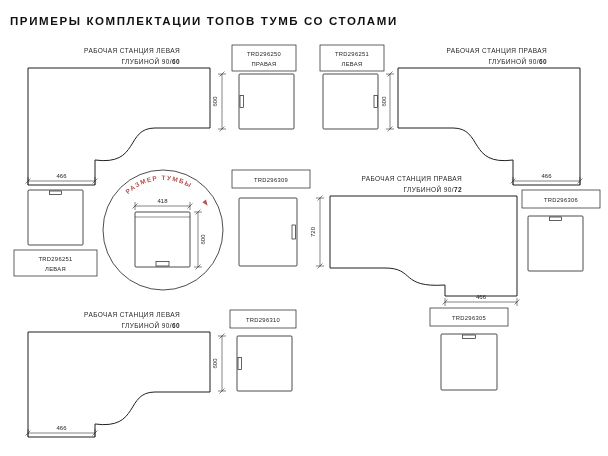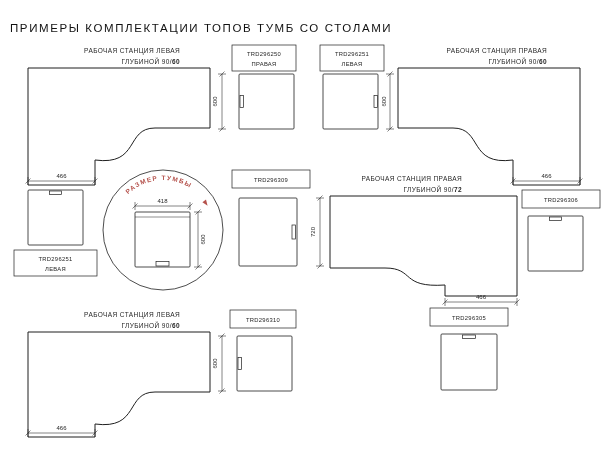--- a/index.html
+++ b/index.html
@@ -8,22 +8,22 @@
   }
   html,body{margin:0;padding:0;background:#ffffff;}
   .page{
     position:relative;
     width:608px;height:456px;
     background:#ffffff;
     font-family:"Liberation Sans",sans-serif;
     overflow:hidden;
   }
   .title{
-    position:absolute;top:22px;left:10px;
-    font-size:11.5px;font-weight:normal;letter-spacing:1.6px;
+    position:absolute;top:15px;left:10px;
+    font-size:11.5px;font-weight:bold;letter-spacing:1.6px;
     color:#111;white-space:nowrap;
   }
   svg{position:absolute;top:0;left:0;}
   svg text{font-family:"Liberation Sans",sans-serif;}
   .outline{fill:none;stroke:var(--line);stroke-width:1;}
   .outline-thin{fill:none;stroke:var(--line);stroke-width:0.8;}
   .cab{fill:#ffffff;stroke:var(--line);stroke-width:0.8;rx:1;}
   .box{fill:#ffffff;stroke:var(--line);stroke-width:0.7;}
   .handle{fill:#ffffff;stroke:var(--line);stroke-width:0.7;}
   .thin{fill:none;stroke:var(--line);stroke-width:0.5;}

